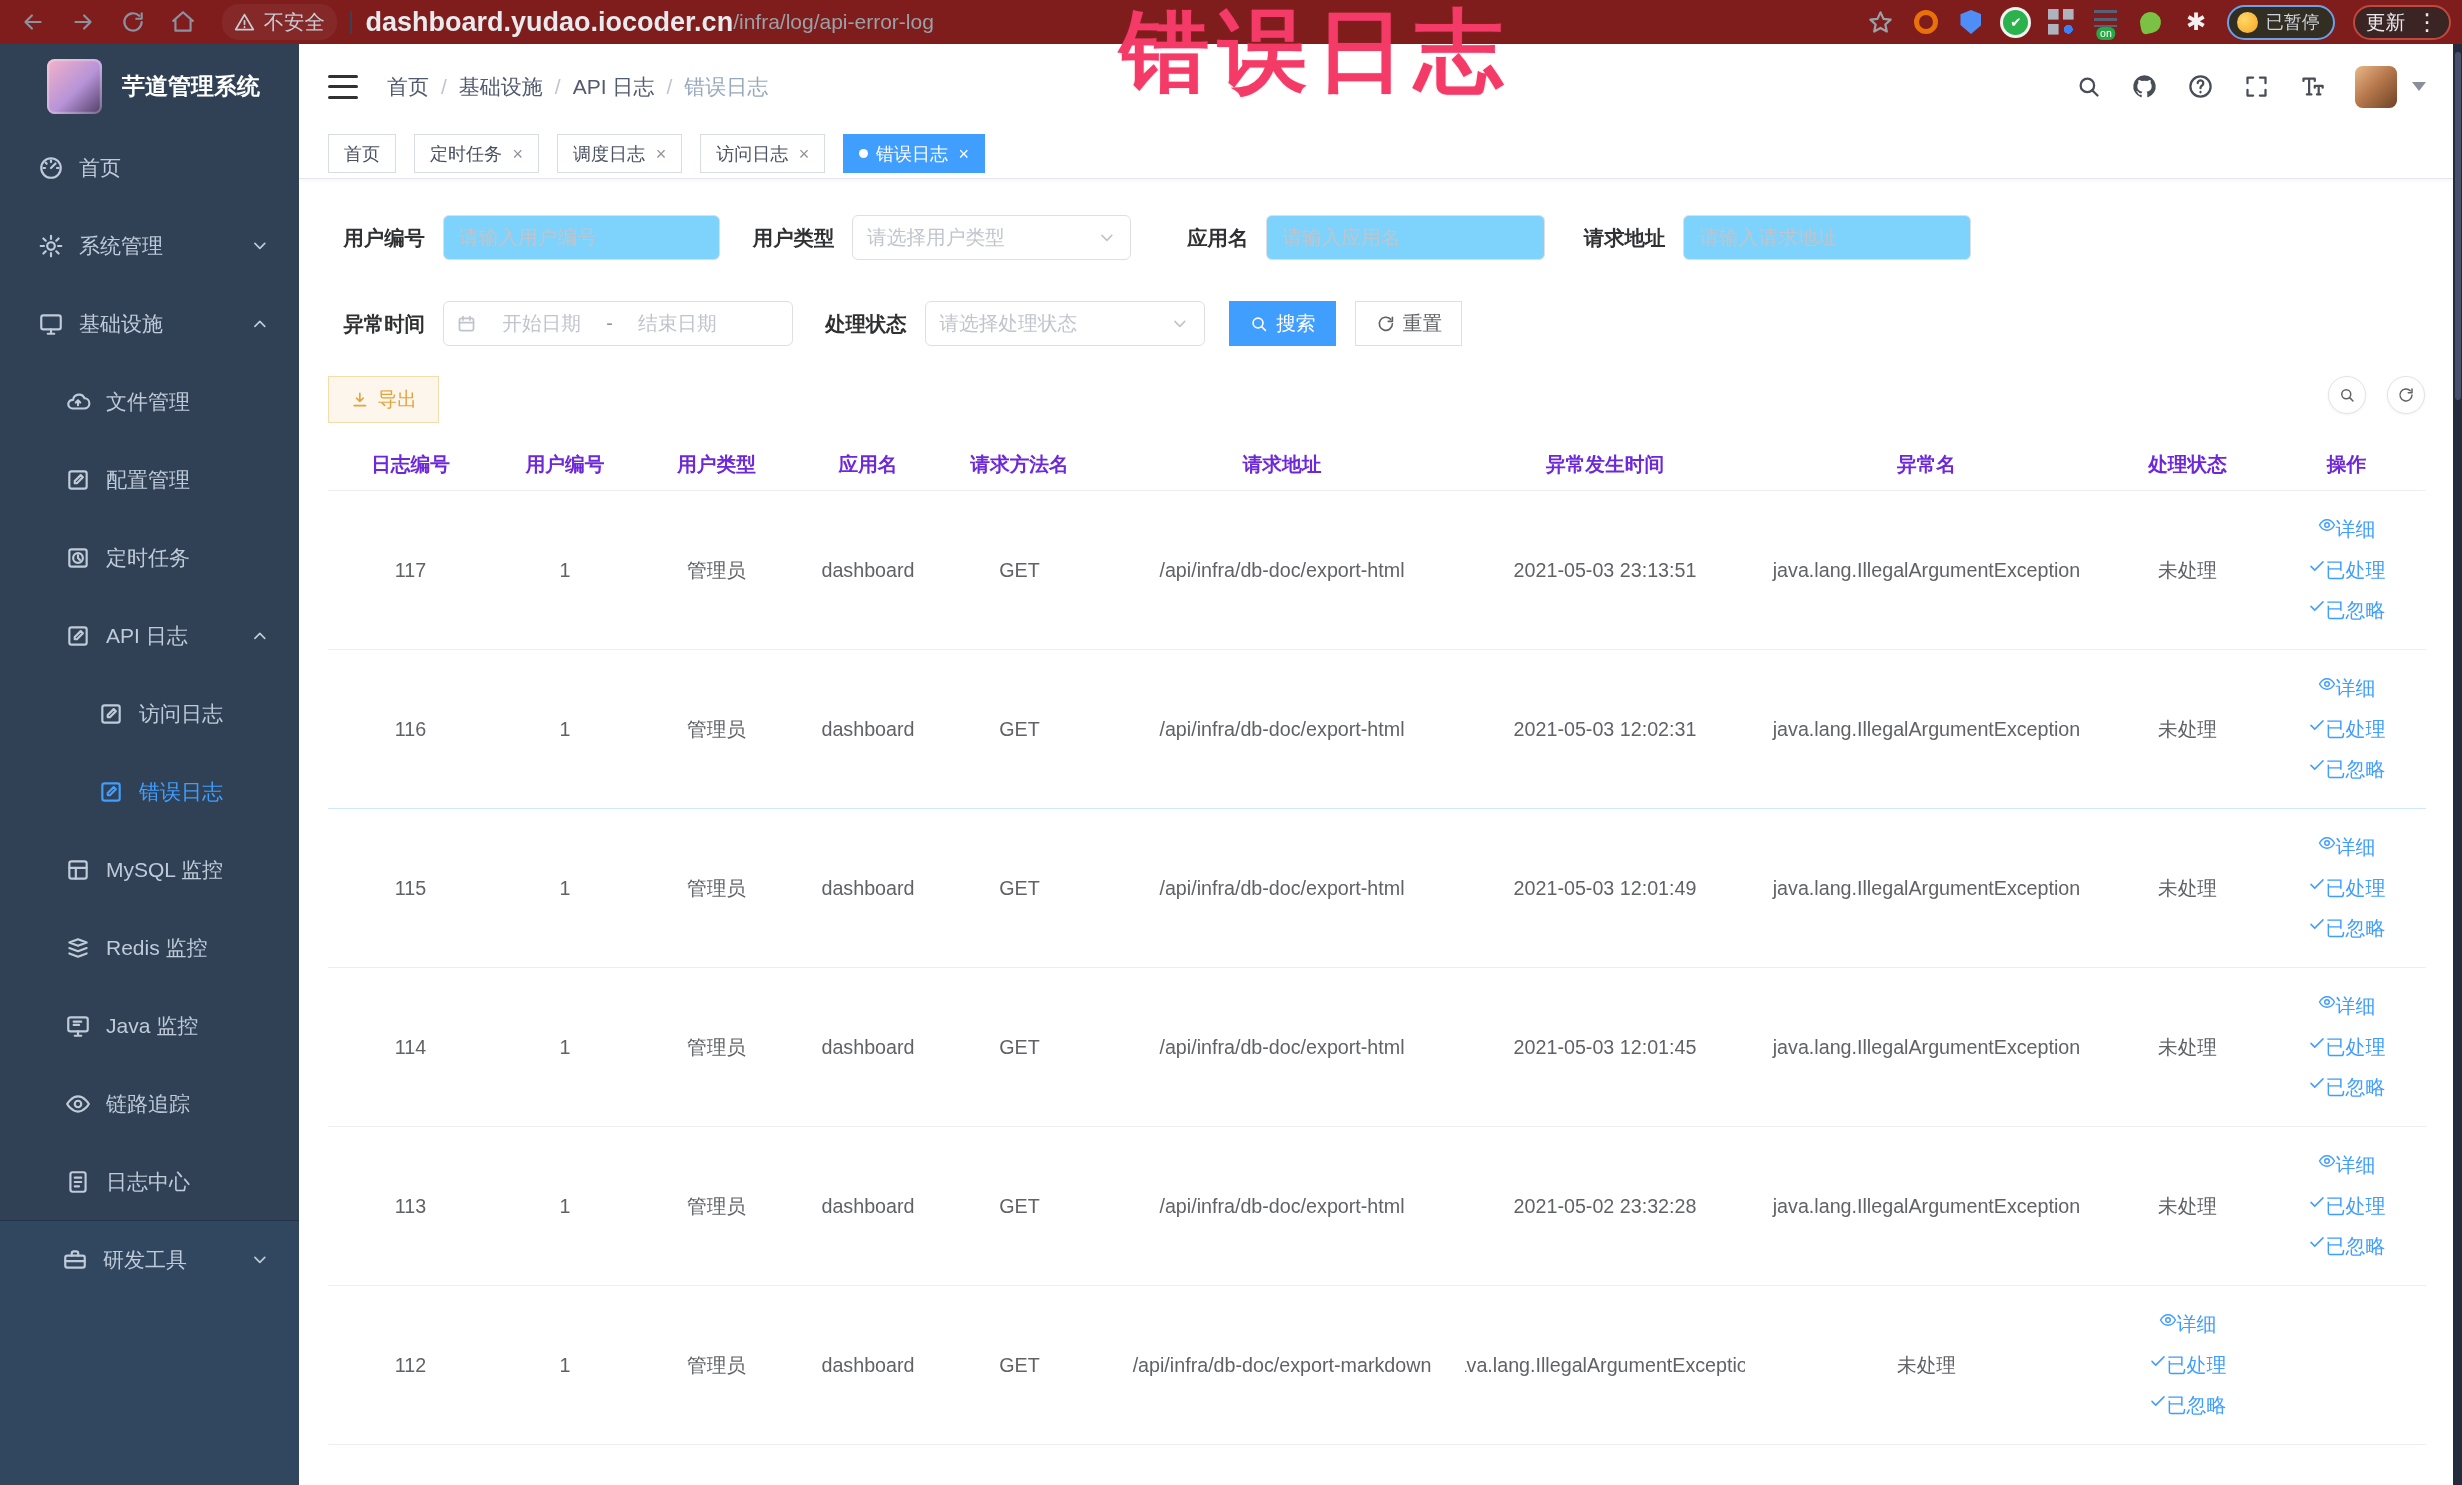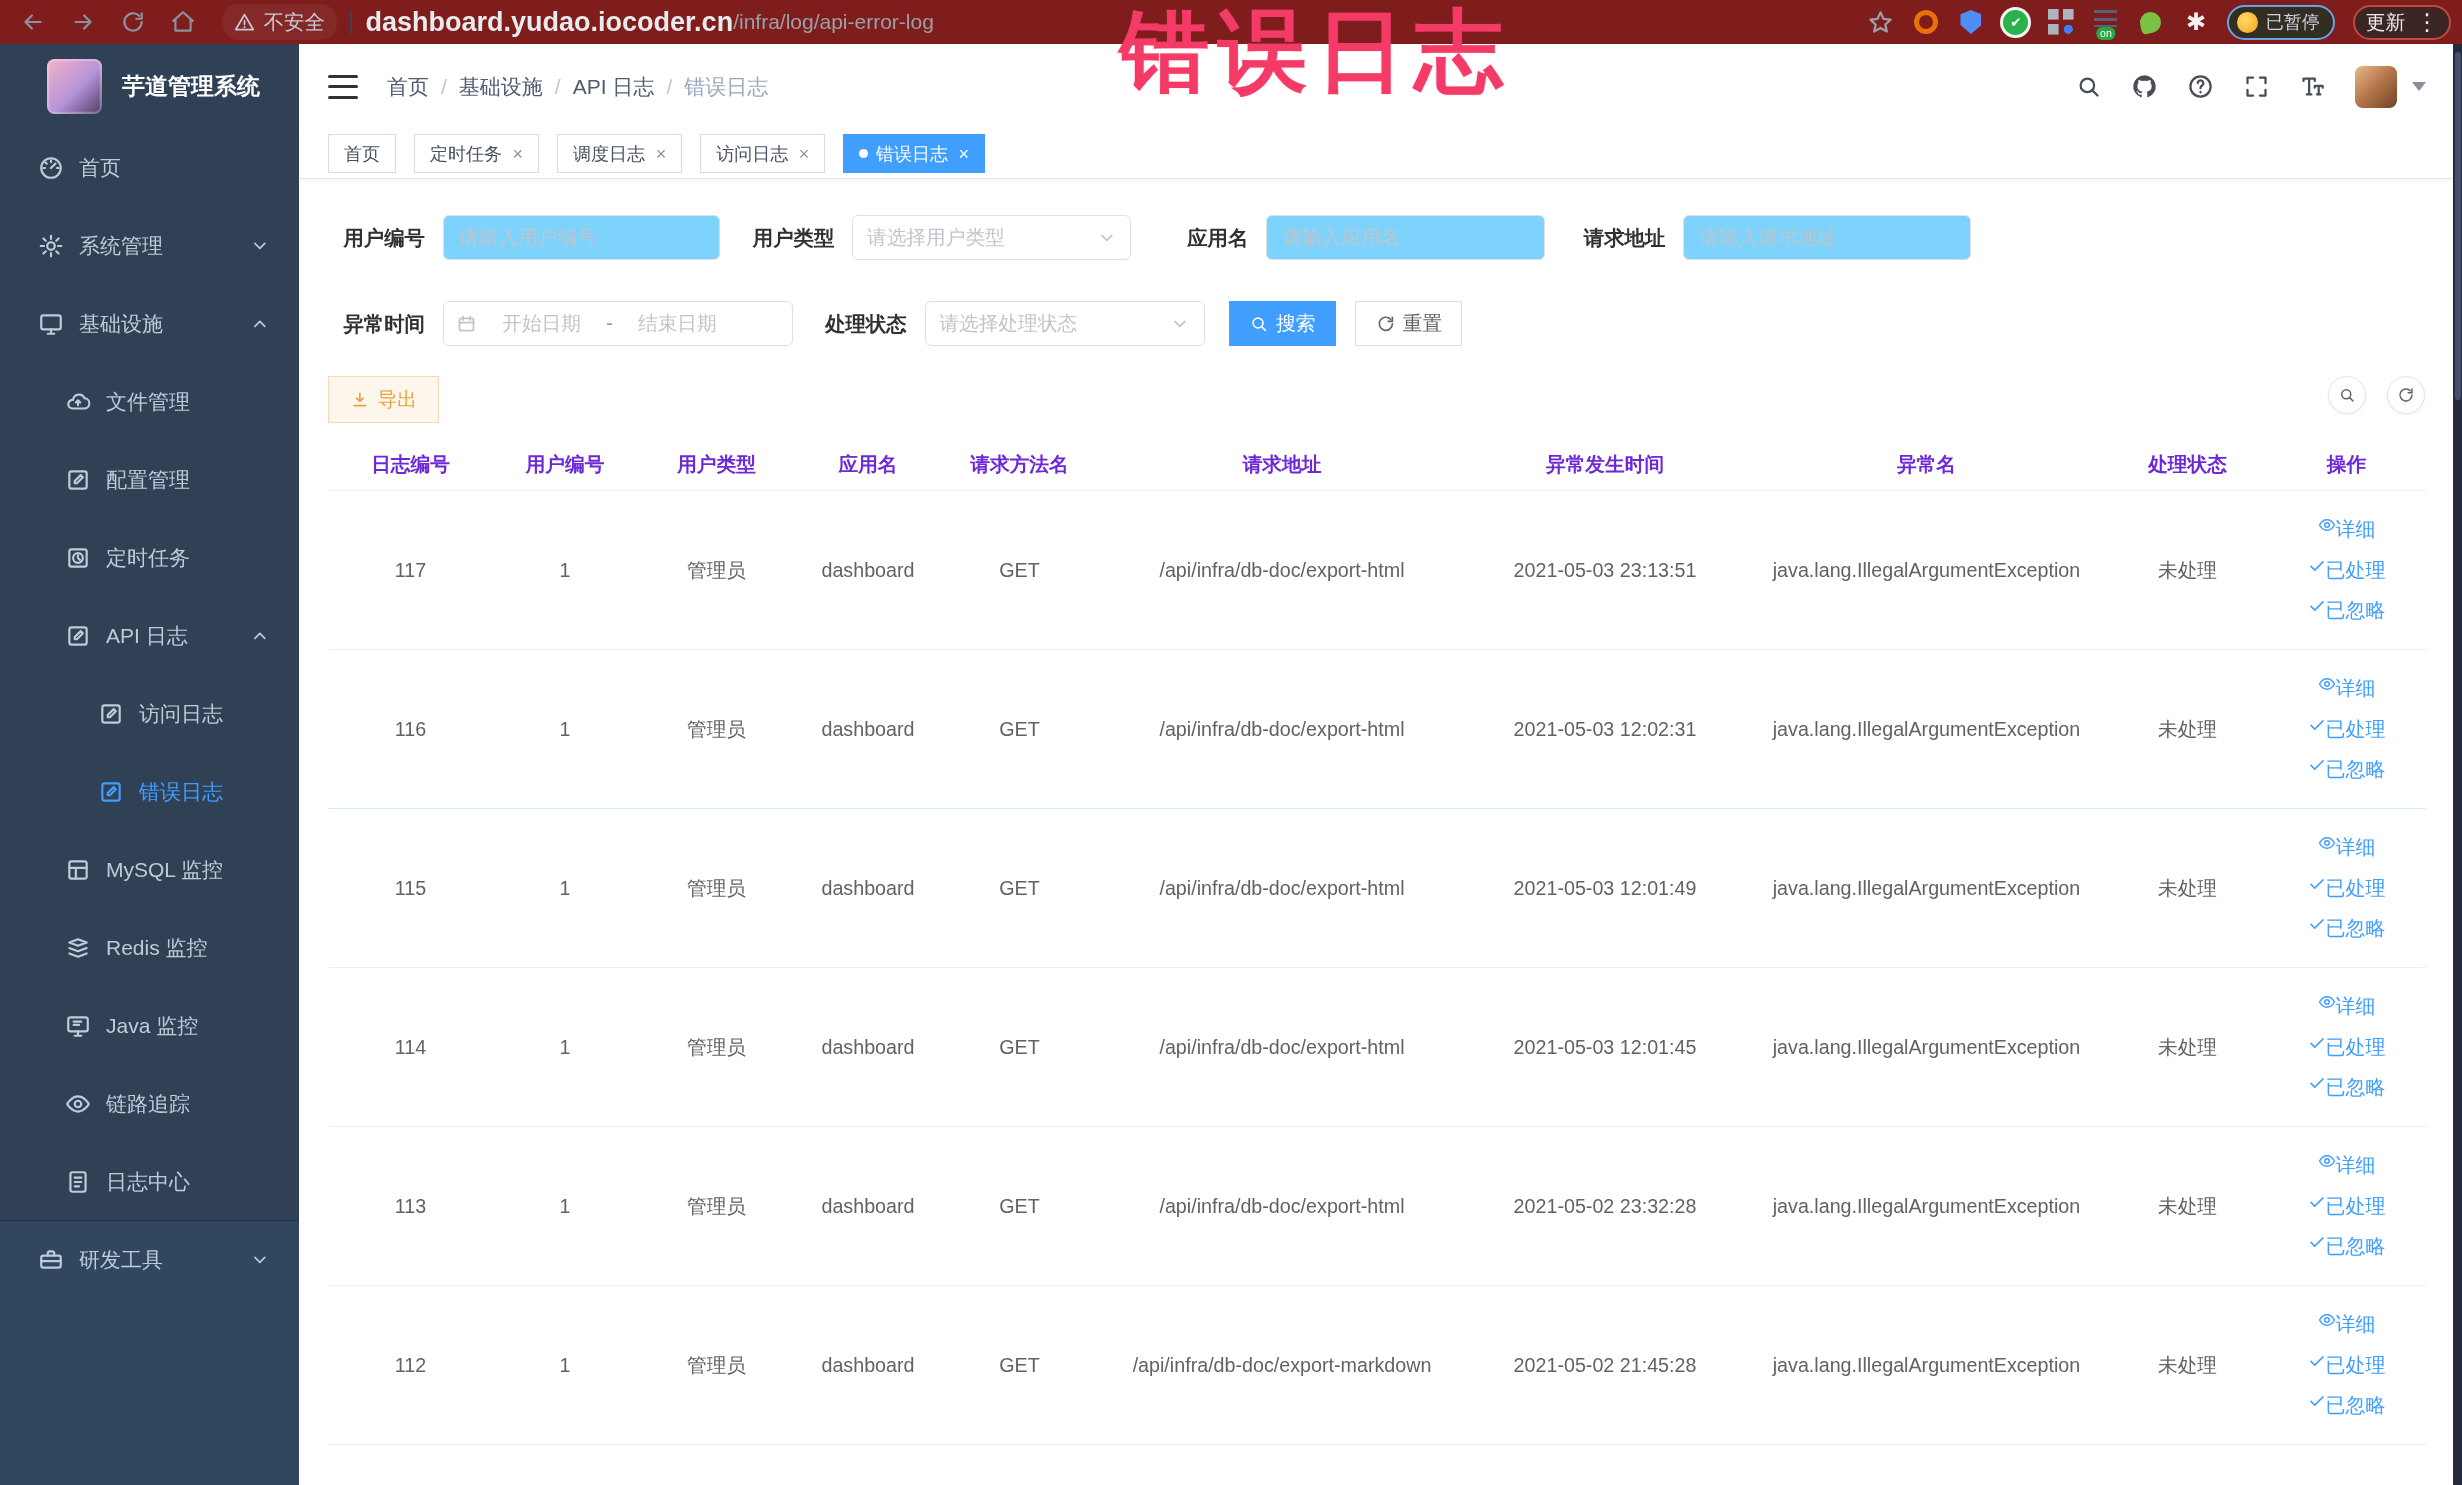--- a/index.html
+++ b/index.html
@@ -65,21 +65,21 @@
   .menu-item { height:78px; display:flex; align-items:center; color:#bfcbd9; font-size:21px;
     position:relative; cursor:pointer; }
   .menu-item.lvl0 { padding-left:38px; }
   .menu-item.lvl1 { padding-left:65px; }
   .menu-item.lvl2 { padding-left:98px; }
   .mi-icon { width:26px; height:26px; margin-right:15px; flex:none; }
   .menu-item.active { color:#409eff; }
   .mi-arrow { position:absolute; right:29px; width:19.7px; height:19.7px; color:#bfcbd9; }
   .tools-section { position:absolute; left:0; right:0; top:1176px; bottom:0;
     background:#31475f; border-top:1.5px solid #24344a; }
-  .tools-section .menu-item { height:78px; }
+  .tools-section .menu-item { height:78px;margin-left:24px; }
 
   
   .main { position:absolute; left:299px; top:44px; right:9px; bottom:0; background:#fff; }
   .app-header { height:85px; display:flex; align-items:center; padding:0 27px 0 29px; }
   .hamburger { width:30px; height:24px; display:flex; flex-direction:column; justify-content:space-between; }
   .hamburger i { display:block; height:3px; background:#303133; border-radius:1.5px; }
   .breadcrumb { display:flex; align-items:center; margin-left:29px; font-size:21px; color:#515a6e; }
   .breadcrumb .sep { color:#c0c4cc; margin:0 12px; }
   .breadcrumb .crumb.current { color:#97a8be; }
   .header-right { margin-left:auto; display:flex; align-items:center; gap:29px; color:#484d56; }
@@ -777,21 +777,20 @@
               </span>
             </div>
           </div>
           <div class="tr">
             <div class="td">112</div>
             <div class="td">1</div>
             <div class="td">管理员</div>
             <div class="td">dashboard</div>
             <div class="td">GET</div>
             <div class="td">/api/infra/db-doc/export-markdown</div>
-            <div class="td">2021-05-02 21:45:28</div>
             <div class="td">java.lang.IllegalArgumentException</div>
             <div class="td">未处理</div>
             <div class="td td-actions">
               <span class="action-link">
                 <span>
                   <svg viewBox="0 0 24 24" fill="none" stroke="currentColor" stroke-width="2" stroke-linecap="round" stroke-linejoin="round" style="width: 18px; height: 18px;">
                     <path d="M2 12s4-7 10-7 10 7 10 7-4 7-10 7S2 12 2 12z"></path>
                     <circle cx="12" cy="12" r="3"></circle>
                   </svg>
                 </span>

